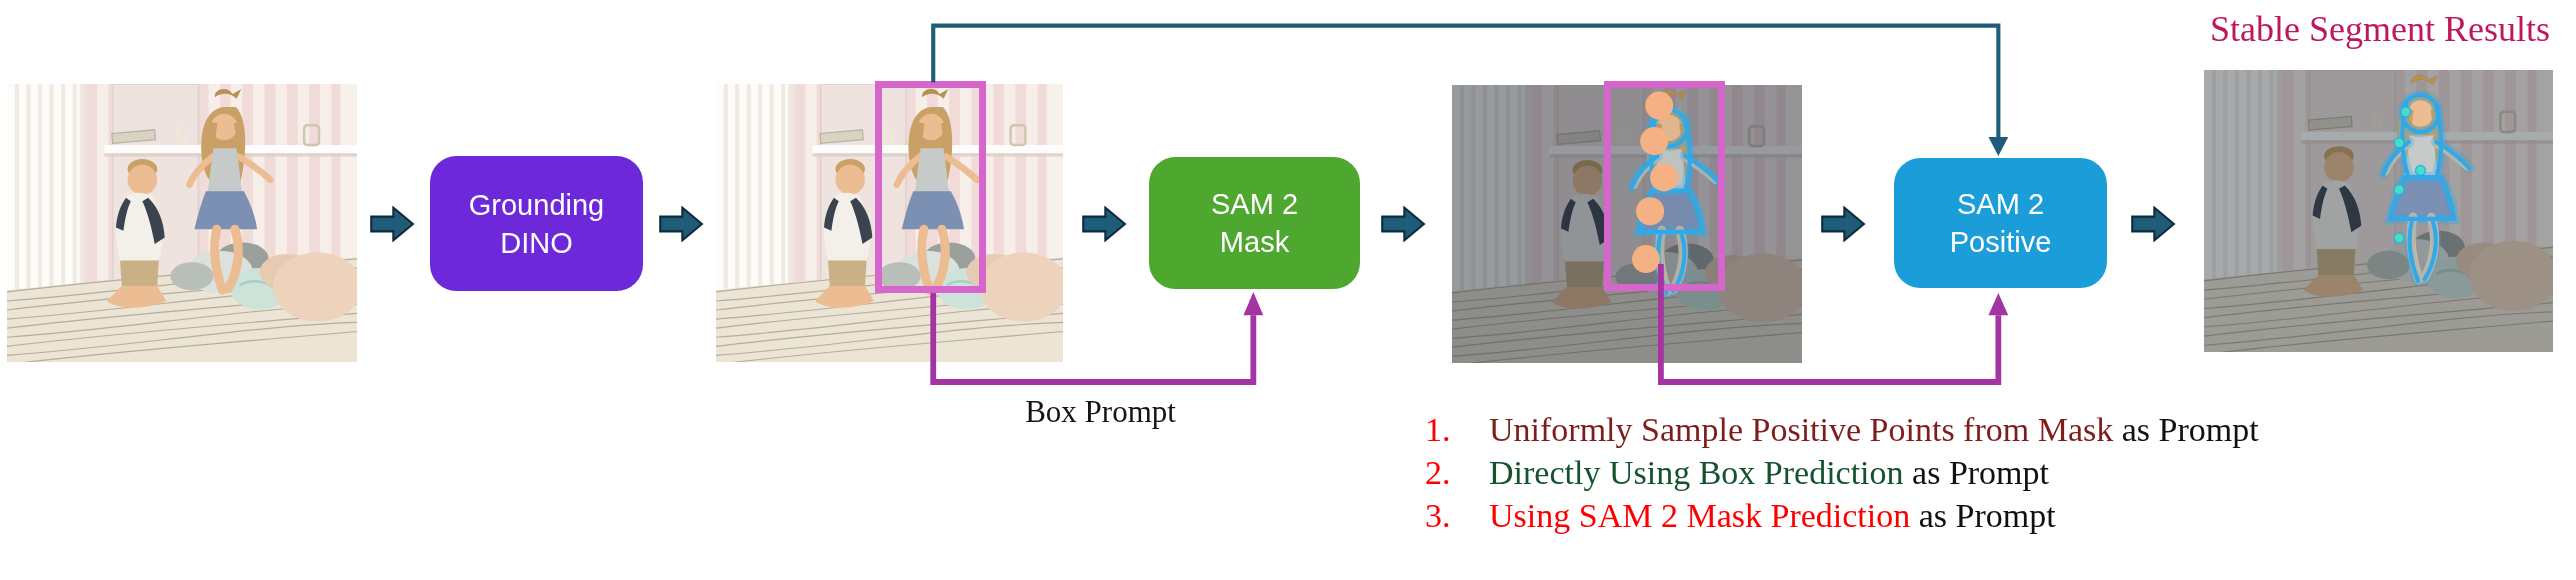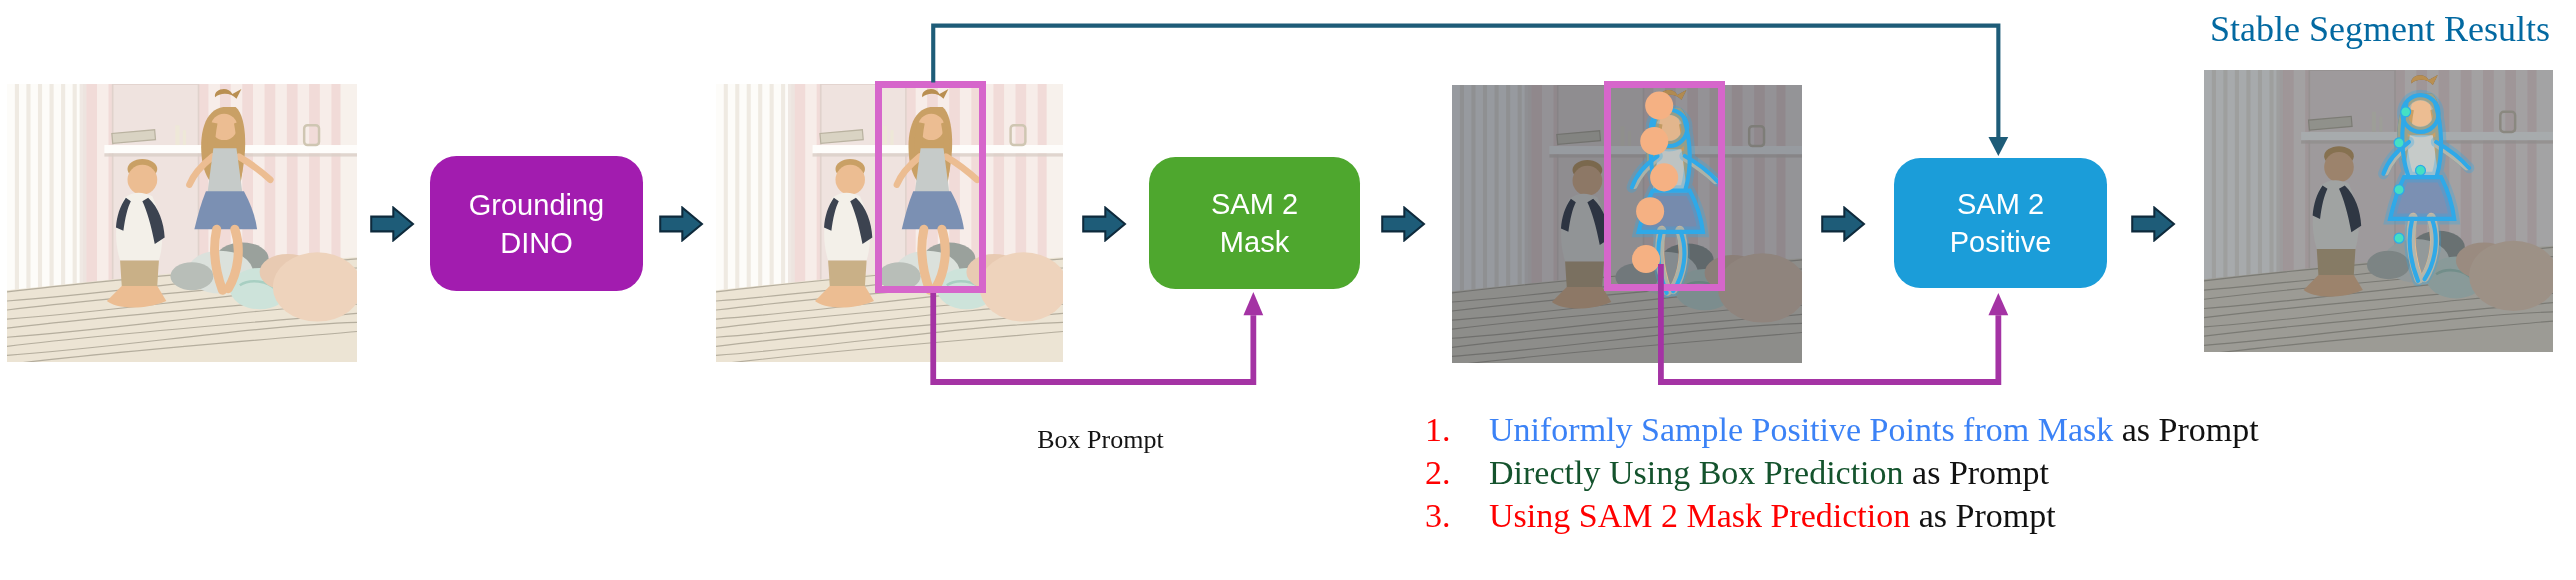--- a/index.html
+++ b/index.html
@@ -8,23 +8,23 @@
   .photo{position:absolute;overflow:hidden;background:#efe6e0;}
   .photo svg{display:block;width:100%;height:100%;}
   .bbox{position:absolute;box-sizing:border-box;}
   .flow-box{position:absolute;border-radius:26.4px;color:#ffffff;display:flex;flex-direction:column;
             align-items:center;justify-content:center;text-align:center;
             font-size:29px;line-height:38px;font-family:"Liberation Sans",sans-serif;}
   .block-arrow{position:absolute;width:45px;height:36px;}
   .block-arrow svg{display:block;width:100%;height:100%;}
   #connector-layer{position:absolute;left:0;top:0;width:2576px;height:580px;pointer-events:none;}
   .fig-title{position:absolute;left:2190px;top:8.3px;width:380px;text-align:center;
-             font-family:"Liberation Serif",serif;font-size:36px;color:#0369a1;white-space:nowrap;}
-  .box-prompt-label{position:absolute;left:974px;top:425px;width:253px;text-align:center;
-             font-family:"Liberation Serif",serif;font-size:26px;color:#141414;white-space:nowrap;}
+             font-family:"Liberation Serif",serif;font-size:36px;color:#be185d;white-space:nowrap;}
+  .box-prompt-label{position:absolute;left:974px;top:394px;width:253px;text-align:center;
+             font-family:"Liberation Serif",serif;font-size:31px;color:#141414;white-space:nowrap;}
   .prompt-list{position:absolute;left:1425px;top:411px;font-family:"Liberation Serif",serif;
              font-size:34px;color:#111111;}
   .prompt-row{display:flex;align-items:baseline;height:43px;white-space:nowrap;}
   .p-num{width:64px;}
 </style>
 </head>
 <body>
 
 <div id="figure">
 
@@ -406,21 +406,21 @@
         <circle cx="237" cy="87" r="6" fill="#45E0C4" stroke="#2FA9E8" stroke-width="1.5"></circle>
         <circle cx="263" cy="120" r="6" fill="#45E0C4" stroke="#2FA9E8" stroke-width="1.5"></circle>
         <circle cx="237" cy="143" r="6" fill="#45E0C4" stroke="#2FA9E8" stroke-width="1.5"></circle>
         <circle cx="237" cy="201" r="6" fill="#45E0C4" stroke="#2FA9E8" stroke-width="1.5"></circle>
       </svg>
     </div>
 
   <div class="bbox" style="left: 875px; top: 81px; width: 111px; height: 212px; border: 7.4px solid rgb(214, 102, 203);"></div>
   <div class="bbox" style="left: 1604px; top: 81px; width: 121px; height: 210px; border: 7.4px solid rgb(214, 102, 203);"></div>
 
-  <div class="flow-box" style="left: 430px; top: 156px; width: 213px; height: 135px; background: #a21caf;">
+  <div class="flow-box" style="left: 430px; top: 156px; width: 213px; height: 135px; background: #6d28d9;">
     <span>Grounding</span>
     <span>DINO</span>
   </div>
   <div class="flow-box" style="left: 1149px; top: 157px; width: 211px; height: 132px; background: rgb(78, 167, 46);">
     <span>SAM 2</span>
     <span>Mask</span>
   </div>
   <div class="flow-box" style="left: 1894px; top: 158px; width: 213px; height: 130px; background: rgb(27, 157, 217);">
     <span>SAM 2</span>
     <span>Positive</span>
@@ -466,21 +466,21 @@
       <polygon points="2409,382 2433,382 2421,355" fill="#A433A4"></polygon>
     </svg>
 
   <div class="fig-title">Stable Segment Results</div>
 
   <div class="box-prompt-label">Box Prompt</div>
 
   <div class="prompt-list">
     <div class="prompt-row">
       <span class="p-num hl" style="color: rgb(255, 0, 0);">1.</span>
-      <span><span class="hl" style="color: #3b82f6;">Uniformly Sample Positive Points from Mask</span><span class="blk" style="color: rgb(17, 17, 17);"> as Prompt</span></span>
+      <span><span class="hl" style="color: #7f1d1d;">Uniformly Sample Positive Points from Mask</span><span class="blk" style="color: rgb(17, 17, 17);"> as Prompt</span></span>
     </div>
     <div class="prompt-row">
       <span class="p-num hl" style="color: rgb(255, 0, 0);">2.</span>
       <span><span class="hl" style="color: #14532d;">Directly Using Box Prediction</span><span class="blk" style="color: rgb(17, 17, 17);"> as Prompt</span></span>
     </div>
     <div class="prompt-row">
       <span class="p-num hl" style="color: rgb(255, 0, 0);">3.</span>
       <span><span class="hl" style="color: rgb(255, 0, 0);">Using SAM 2 Mask Prediction</span><span class="blk" style="color: rgb(17, 17, 17);"> as Prompt</span></span>
     </div>
   </div>

